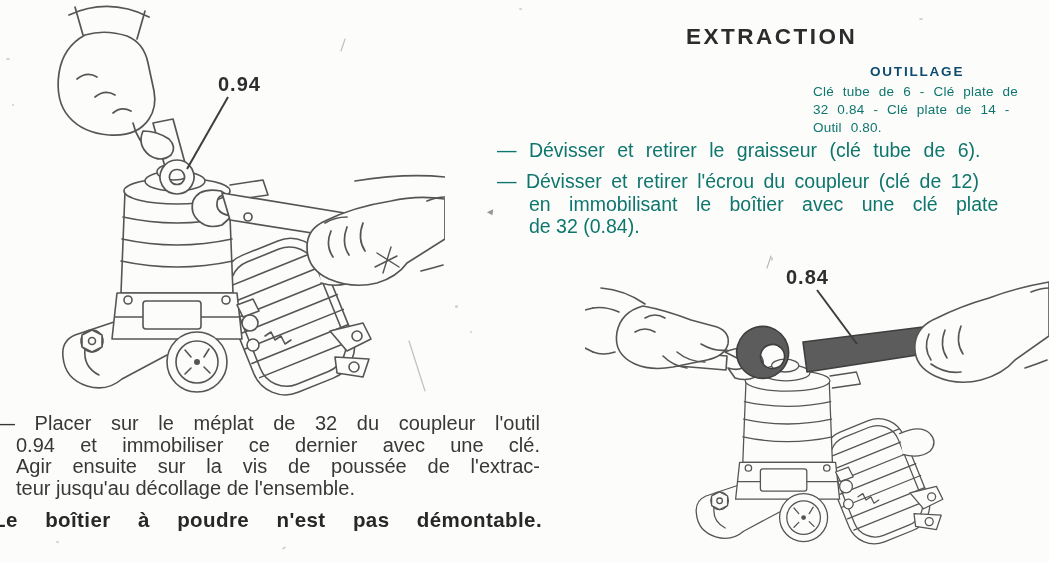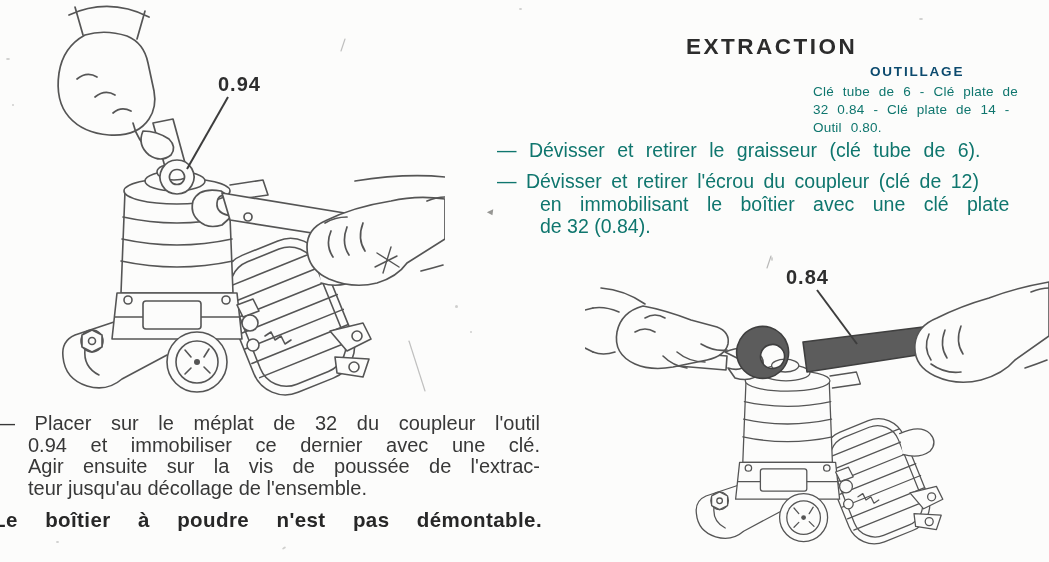--- a/index.html
+++ b/index.html
@@ -18,25 +18,25 @@
   .sec-title { font-size:22.5px; font-weight:bold; letter-spacing:2.5px; color:#2c2c2c; }
   .tool-title { font-size:13.5px; font-weight:bold; letter-spacing:1.8px; color:#0c4a6e; }
   .tool-line { font-size:13.5px; line-height:18px; letter-spacing:.2px; word-spacing:5px; color:#0f766e; }
 
   
   .step { font-size:19.5px; color:#0f766e; }
   .ws7  { word-spacing:7px; }
   .ws4  { word-spacing:4px; }
   .ws13 { word-spacing:13px; }
   .step-block2 { line-height:22.5px; }
-  .step-block2 .cont { margin-left:43px; }
+  .step-block2 .cont { margin-left:32px; }
 
   .left-steps { width:545px; font-size:20px; line-height:21.5px; color:#383838; }
   .jline { text-align:justify; text-align-last:justify; }
-  .left-steps .cont { margin-left:33px; }
+  .left-steps .cont { margin-left:21px; }
   .note-bold {
     width:549px; font-size:20.5px; font-weight:bold; letter-spacing:.4px;
     color:#272727; text-align:justify; text-align-last:justify;
   }
 
   
   .fig svg { display:block; }
   .fig-label { font-weight:bold; letter-spacing:1px; fill:#2e2e2e; font-family:"Liberation Sans",sans-serif; }
 
   
@@ -202,21 +202,21 @@
     <g stroke="#777" stroke-width="1.2" opacity=".5" stroke-linecap="round">
       <path d="M186,8 L182,20"></path>
     </g>
     <g>
       <line x1="232" y1="42" x2="272" y2="96" stroke="#3d3d3d" stroke-width="2"></line>
       <text class="fig-label" x="201" y="36" font-size="20">0.84</text>
     </g>
   </svg>
 </div>
 
-<div class="abs sec-title" style="left:686px; top:24px;margin-top:10px;">EXTRACTION</div>
+<div class="abs sec-title" style="left:686px; top:24px;">EXTRACTION</div>
 
 <div class="abs tool-title" style="left:870px; top:64px;">OUTILLAGE</div>
 
 <div class="abs" style="left:813px; top:83px;">
   <div class="tool-line nowrap">Clé tube de 6 - Clé plate de</div>
   <div class="tool-line nowrap">32 0.84 - Clé plate de 14 -</div>
   <div class="tool-line nowrap">Outil 0.80.</div>
 </div>
 
 <div class="abs step ws7 nowrap" style="left:497px; top:139px;">— Dévisser et retirer le graisseur (clé tube de 6).</div>

